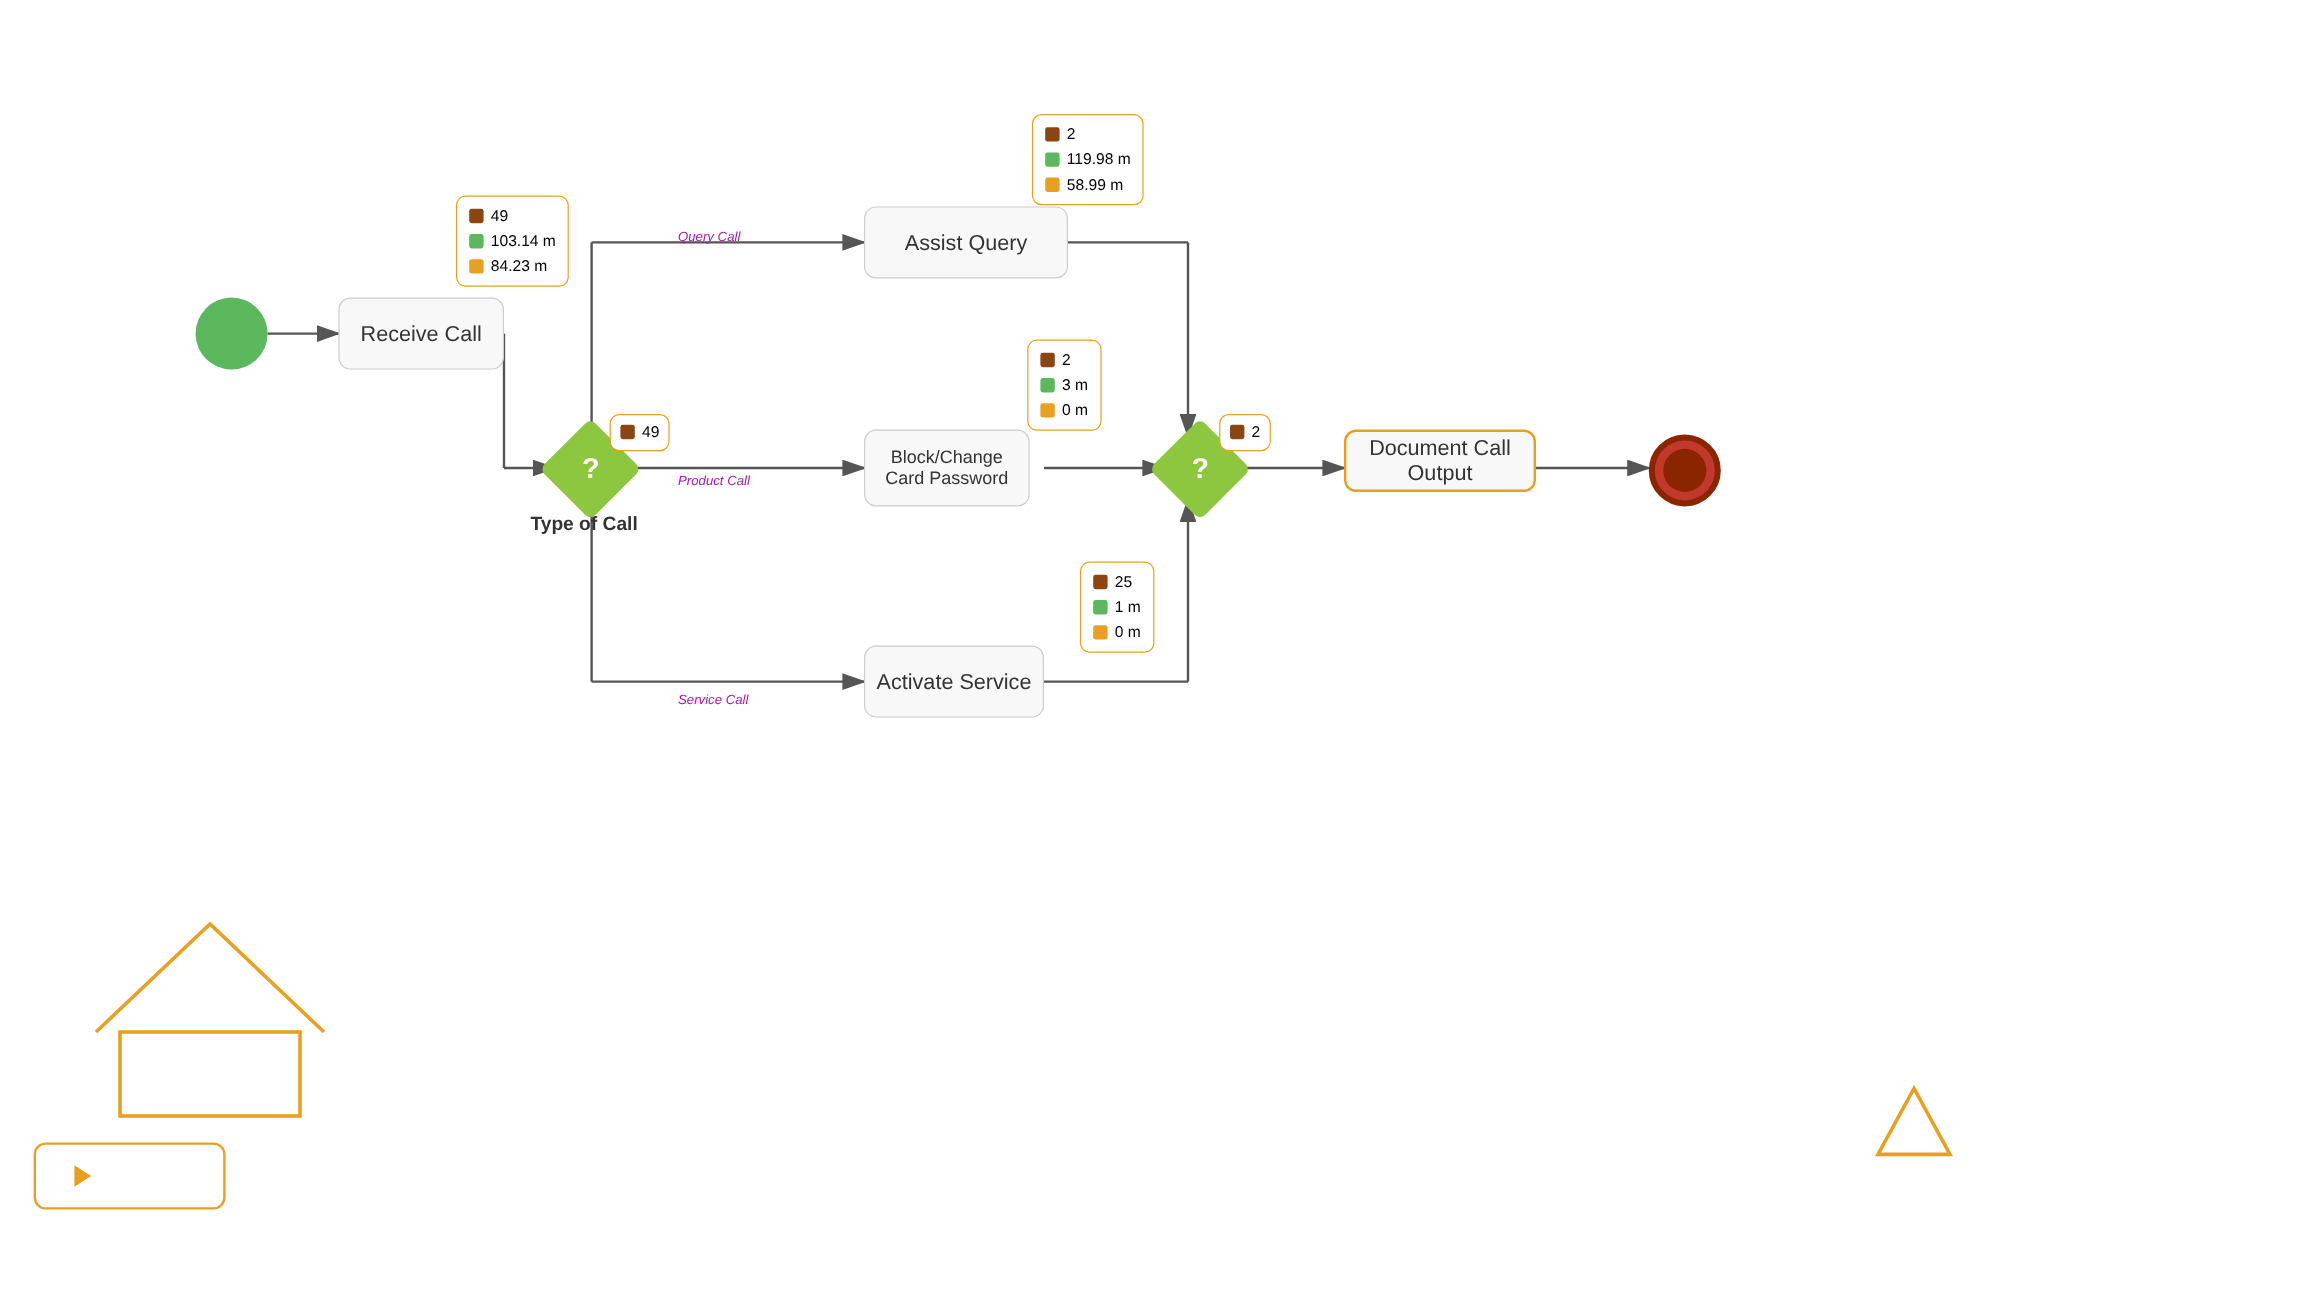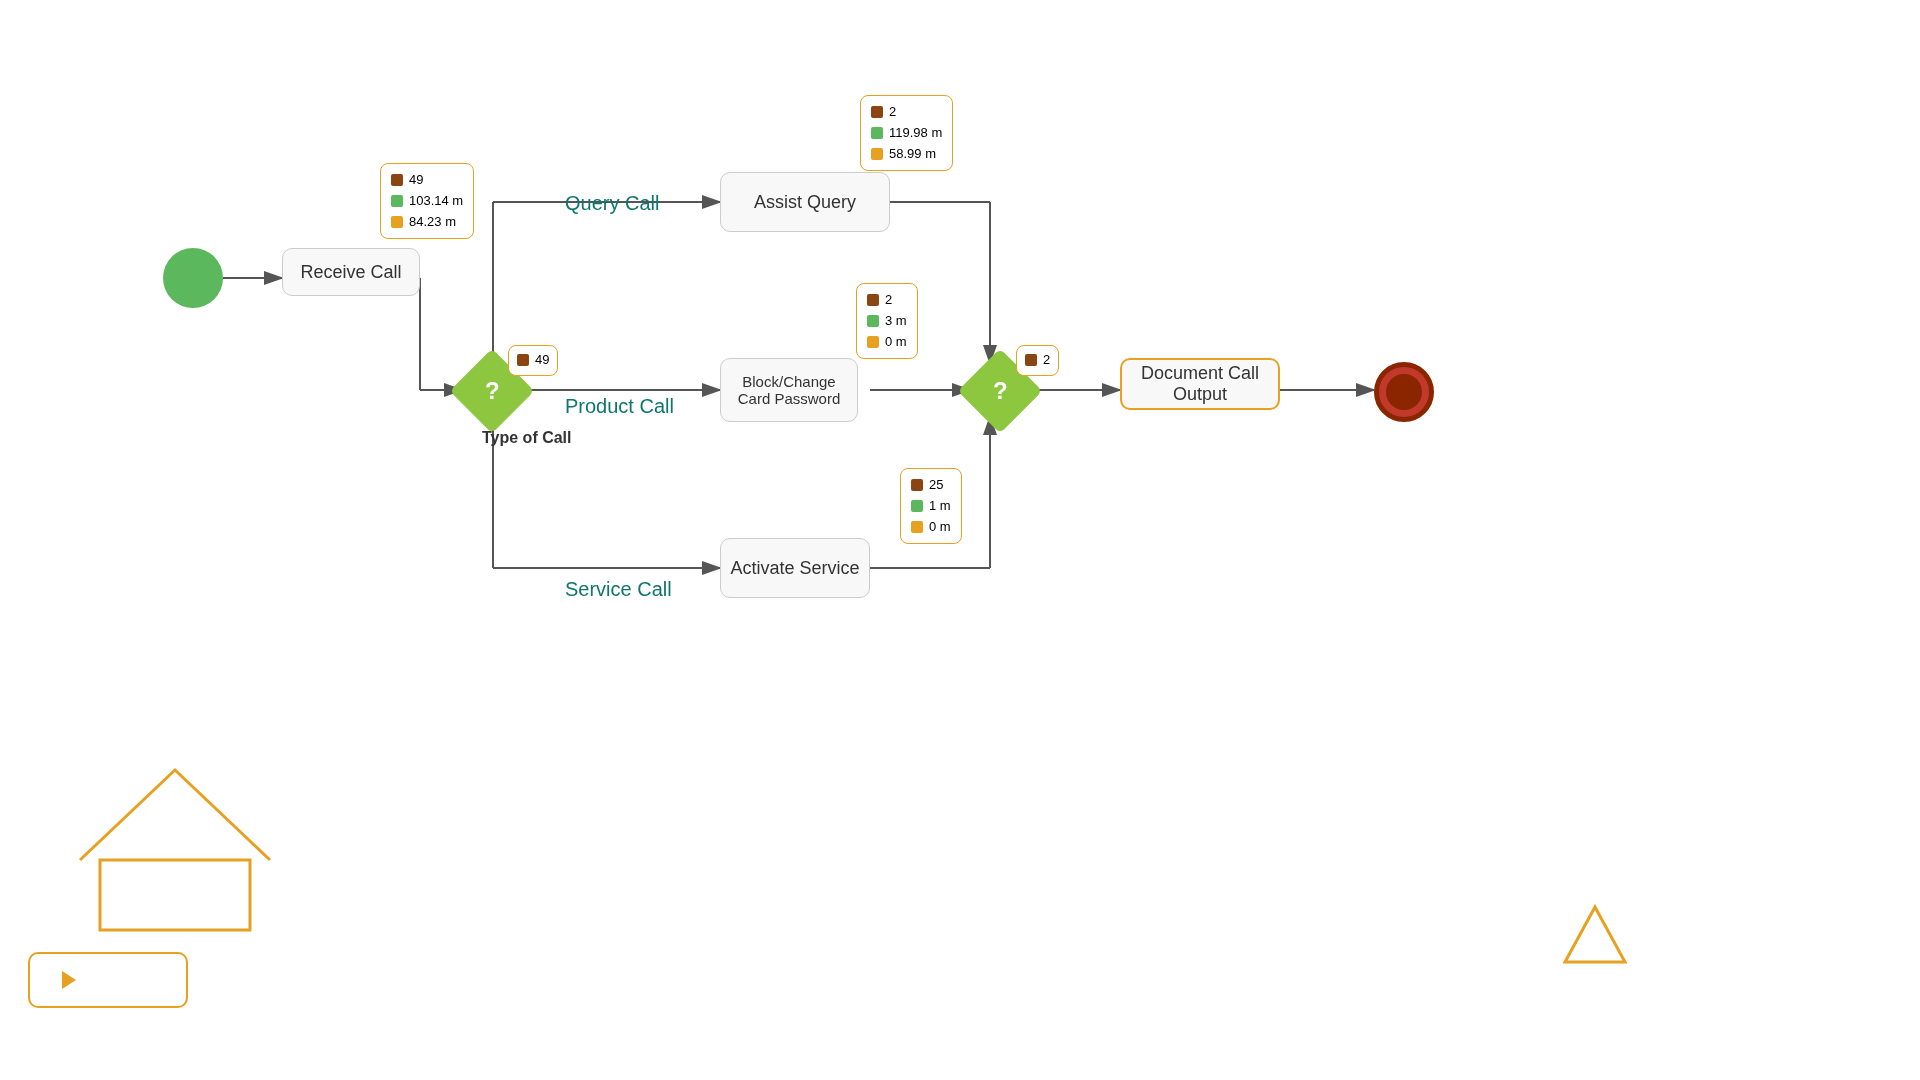--- a/index.html
+++ b/index.html
@@ -85,21 +85,20 @@
       font-size: 24px;
       font-weight: bold;
       color: white;
     }
     .gateway-label {
       position: absolute;
       text-align: center;
       font-size: 16px;
       font-weight: bold;
       color: #333;
-      margin-left: 40px;
     }
 
     
     .stat-badge {
       position: absolute;
       background: white;
       border: 1.5px solid #e8a020;
       border-radius: 8px;
       padding: 6px 10px;
       font-size: 13px;
@@ -113,22 +112,23 @@
     .stat-dot {
       width: 12px;
       height: 12px;
       border-radius: 2px;
       flex-shrink: 0;
     }
 
     
     .edge-label {
       position: absolute;
-      font-size: 20px;
-      color: #0f766e;
+      font-size: 11px;
+      color: #a21caf;
+      font-style: italic;
     }
 
     
     .controls {
       position: absolute;
       bottom: 72px;
       left: 28px;
       width: 160px;
       height: 56px;
       border: 2px solid #e8a020;
@@ -199,21 +199,21 @@
   <line x1="870" y1="568" x2="990" y2="568" stroke="#555" stroke-width="2"></line>
   <line x1="990" y1="568" x2="990" y2="417" stroke="#555" stroke-width="2" marker-end="url(#arrowhead)"></line>
 
   <line x1="1030" y1="390" x2="1120" y2="390" stroke="#555" stroke-width="2" marker-end="url(#arrowhead)"></line>
 
   <line x1="1280" y1="390" x2="1374" y2="390" stroke="#555" stroke-width="2" marker-end="url(#arrowhead)"></line>
 </svg>
 
 <div class="start-event"></div>
 
-<div class="process-box" style="left: 282px; top: 248px; width: 138px; height: 48px;">
+<div class="process-box" style="left: 282px; top: 248px; width: 138px; height: 60px;">
   <span>Receive Call</span>
 </div>
 
 <div class="stat-badge" style="left: 380px; top: 163px;">
   <div class="stat-row">
     <div class="stat-dot" style="background:#8B4513;"></div>
     <span>49</span>
   </div>
   <div class="stat-row">
     <div class="stat-dot" style="background:#5cb85c;"></div>

